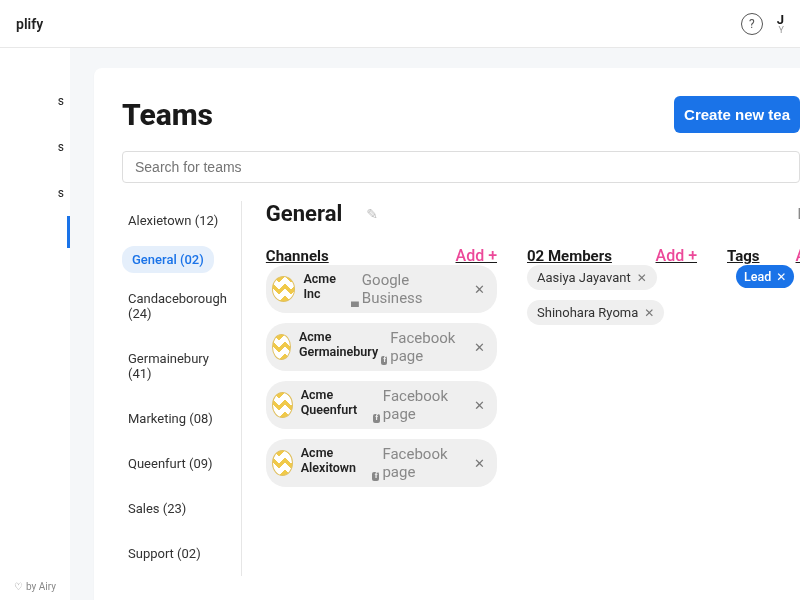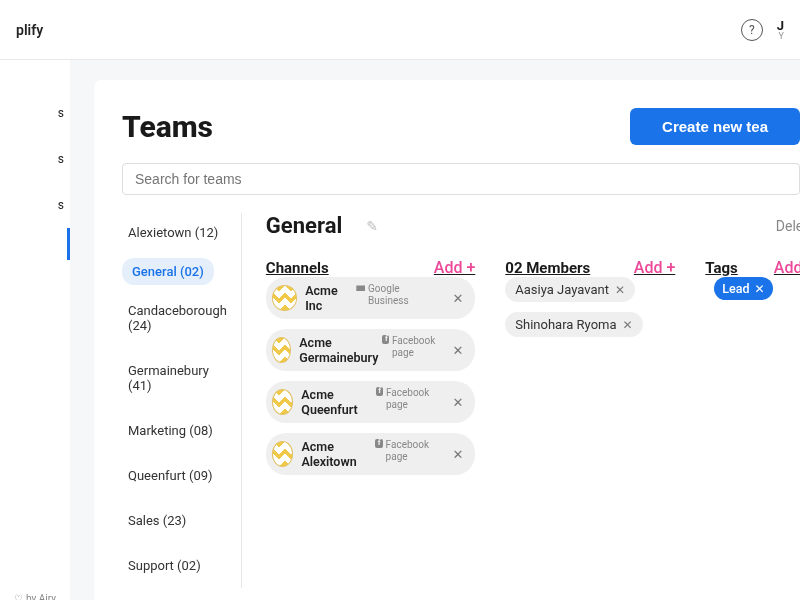--- a/index.html
+++ b/index.html
@@ -1,36 +1,36 @@
 <!DOCTYPE html>
 <html><head>
   <meta charset="utf-8">
   <style>
     * { box-sizing: border-box; margin: 0; padding: 0; }
     body { font-family: -apple-system, BlinkMacSystemFont, "Segoe UI", Roboto, sans-serif; background: #fff; color: #1a1a1a; overflow: hidden; width: 800px; height: 600px; }
     
-    .topbar { height: 60px; border-bottom: 1px solid #e8e8e8; display: flex; align-items: center; justify-content: space-between; padding: 0 16px; }
+    .topbar { height: 48px; border-bottom: 1px solid #e8e8e8; display: flex; align-items: center; justify-content: space-between; padding: 0 16px; }
     .topbar-left { font-weight: 600; font-size: 14px; color: #222; }
     .topbar-right { display: flex; align-items: center; gap: 14px; }
     .help-icon { width: 22px; height: 22px; border: 1.5px solid #555; border-radius: 50%; display: flex; align-items: center; justify-content: center; font-size: 12px; color: #555; cursor: pointer; }
     .user-badge { font-weight: 700; font-size: 13px; }
     
     .layout { display: flex; height: calc(600px - 44px); }
     
     .leftnav { width: 70px; background: #fff; position: relative; font-size: 12px; color: #222; padding-top: 30px; }
     .leftnav-item { padding: 16px 6px; text-align: right; font-size: 12px; color: #222; cursor: pointer; }
     .leftnav-item.active { background: #fff; border-right: 3px solid #1a73e8; }
     .footer-credit { position: absolute; bottom: 12px; left: 0; right: 0; text-align: center; font-size: 10px; color: #888; display: flex; align-items: center; justify-content: center; gap: 3px; }
     
     .main { flex: 1; background: #f5f7f9; padding: 0; overflow: hidden; }
     .panel { background: #fff; margin: 20px 0 0 24px; border-radius: 8px 0 0 0; padding: 28px 0 28px 28px; height: 536px; box-shadow: 0 1px 2px rgba(0,0,0,0.04); display: flex; flex-direction: column; }
     
     .panel-header { display: flex; justify-content: space-between; align-items: center; margin-bottom: 18px; padding-right: 0; }
     .panel-title { font-size: 30px; font-weight: 800; color: #1a1a1a; }
-    .create-btn { background: #1a73e8; color: #fff; border: none; padding: 10px 32px; border-radius: 6px; font-size: 15px; font-weight: 600; cursor: pointer; margin-left: 24px; }
+    .create-btn { background: #1a73e8; color: #fff; border: none; padding: 10px 10px; border-radius: 6px; font-size: 15px; font-weight: 600; cursor: pointer; margin-left: 24px; }
     
     .search { width: 100%; padding: 7px 12px; border: 1px solid #ddd; border-radius: 4px; font-size: 14px; color: #888; margin-bottom: 18px; }
     
     .content { display: flex; flex: 1; overflow: hidden; }
     
     .teamlist { width: 136px; padding-right: 8px; border-right: 1px solid #e6e6e6; }
     .team-item { padding: 12px 6px; font-size: 13px; color: #333; cursor: pointer; border-radius: 6px; margin-bottom: 6px; }
     .team-item.selected { background: #e5effb; color: #1a73e8; font-weight: 500; display: inline-block; padding: 6px 10px; border-radius: 12px; }
     
     .detail { flex: 1; padding-left: 24px; display: flex; flex-direction: column; }
@@ -43,21 +43,21 @@
     .columns { display: flex; gap: 30px; }
     .col { min-width: 170px; }
     .col-header { display: flex; justify-content: space-between; align-items: center; margin-bottom: 0; text-decoration: underline; }
     .col-title { font-size: 15px; font-weight: 700; }
     .add-link { color: #ec4899; font-size: 16px; font-weight: 500; cursor: pointer; }
     
     .chip { background: #efefef; border-radius: 20px; padding: 6px 8px 6px 6px; display: inline-flex; align-items: center; gap: 8px; margin-bottom: 10px; }
     .chip-avatar { width: 26px; height: 26px; border-radius: 50%; background: linear-gradient(135deg, #f0c94a 25%, transparent 25%), linear-gradient(225deg, #f0c94a 25%, transparent 25%), linear-gradient(45deg, #f0c94a 25%, transparent 25%), linear-gradient(315deg, #f0c94a 25%, #fff 25%); background-position: 6px 0, 6px 0, 0 0, 0 0; background-size: 12px 12px; border: 1px solid #e0c060; }
     .chip-text { display: flex; flex-direction: row; line-height: 1.2; }
     .chip-name { font-size: 12.5px; font-weight: 600; color: #222; }
-    .chip-sub { font-size: 10px; color: #888; display: flex; align-items: flex-start; gap: 3px; }
+    .chip-sub { font-size: 15px; color: #888; display: flex; align-items: flex-end; gap: 3px; }
     .chip-close { color: #777; font-size: 13px; cursor: pointer; padding: 0 4px; }
     
     .pill { background: #efefef; border-radius: 16px; padding: 5px 10px; display: inline-flex; align-items: center; gap: 6px; margin-bottom: 10px; font-size: 13px; color: #333; }
     .pill-close { color: #777; font-size: 12px; cursor: pointer; }
     
     .tag-pill { background: #1a73e8; color: #fff; border-radius: 14px; padding: 4px 8px; display: inline-flex; align-items: center; gap: 5px; font-size: 12.5px; font-weight: 500; margin-left: 9px; }
     .tag-close { color: #fff; font-size: 12px; cursor: pointer; }
     
     .fb-icon { width: 9px; height: 9px; background: #888; border-radius: 2px; display: inline-block; position: relative; }
     .fb-icon::after { content: "f"; color: #efefef; font-size: 8px; font-weight: bold; position: absolute; left: 2.5px; top: -1px; }

